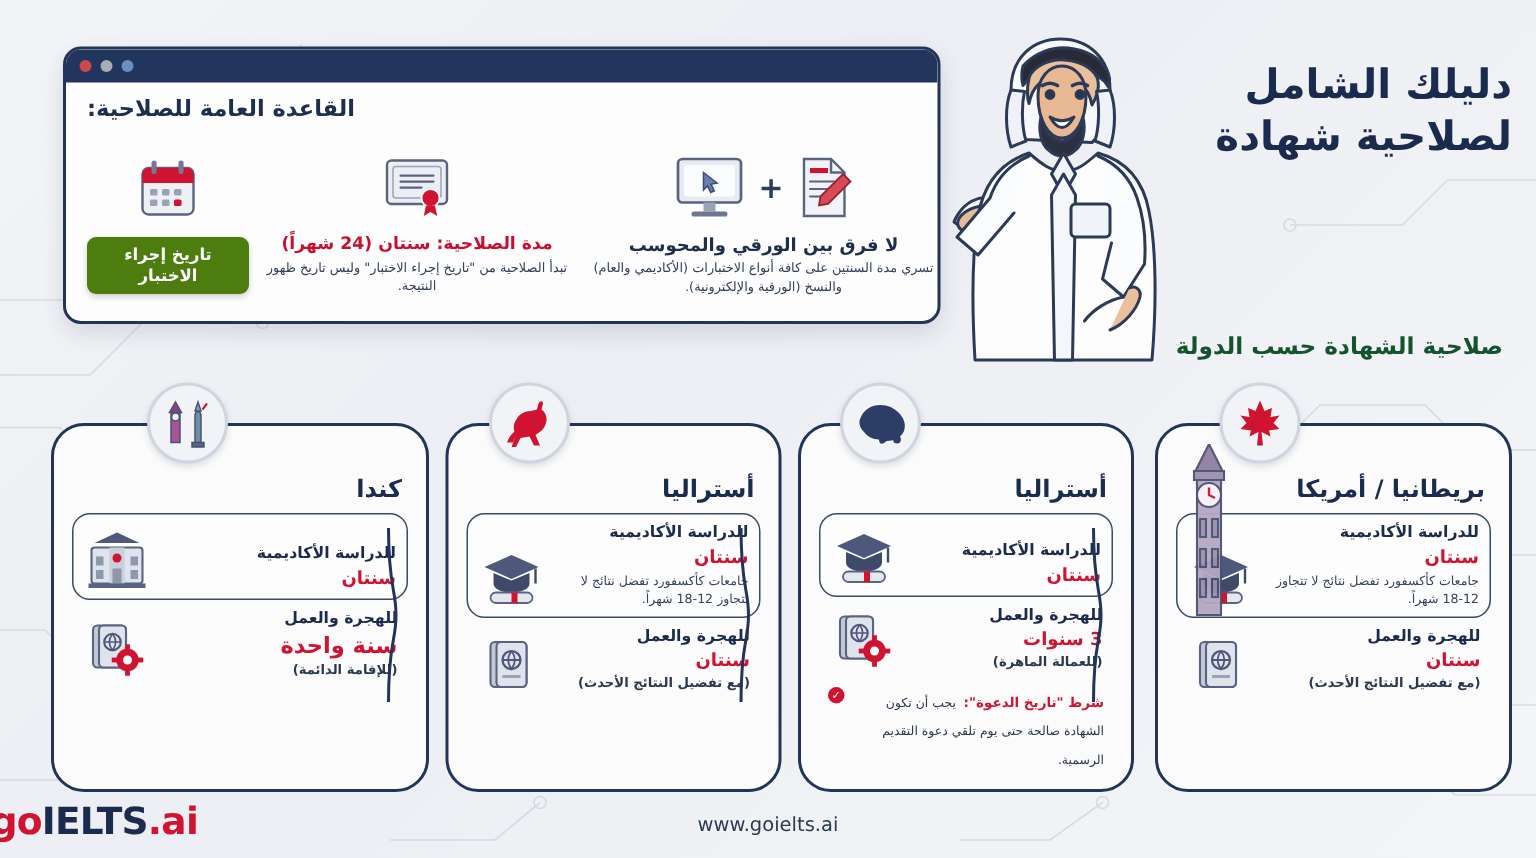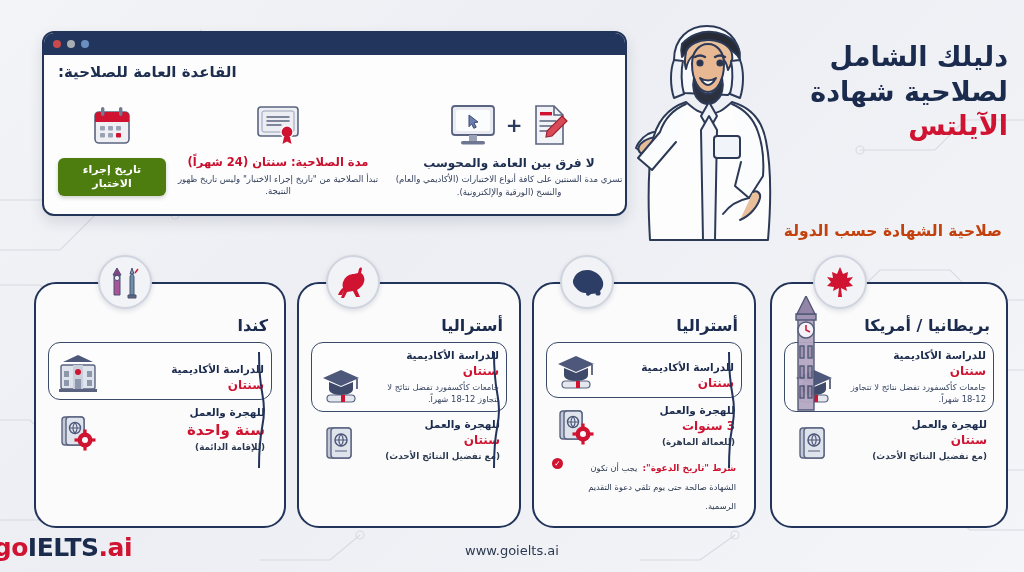--- a/index.html
+++ b/index.html
@@ -71,21 +71,21 @@
     font-size: 27px; font-weight: bold; color: #1b2b4d; line-height: 1.28; white-space: nowrap;
   }
   .headline .l.accent { color: #cf1330; }
 
   
   .person { position: absolute; left: 612px; top: 18px; width: 190px; height: 228px; z-index: 5; }
 
   
   .section-title {
     position: absolute; right: 22px; top: 222px; font-size: 15.5px; font-weight: bold;
-    color: #c2410c; z-index: 4;
+    color: #14532d; z-index: 4;
   }
 
   
   .cards { position: absolute; left: 0; top: 282px; width: 1024px; height: 248px; z-index: 2; }
   .card {
     position: absolute; top: 0; height: 246px;
     background: #fbfbfc; border: 2px solid #22345a; border-radius: 22px;
     padding: 8px 12px 8px;
   }
   .card.c0 { right: 16px;  width: 238px; }
@@ -243,31 +243,30 @@
           </svg>
           <span class="plus">+</span>
           <svg width="50" height="46" viewBox="0 0 50 46">
             <rect x="4" y="4" width="42" height="29" rx="3" fill="#e9ebf1" stroke="#5a6480" stroke-width="1.8"></rect>
             <rect x="8" y="8" width="34" height="21" rx="2" fill="#fbfcfe"></rect>
             <path d="M21 13l9 7-4 .8 2.2 4.4-2.4 1.1-2.2-4.4-2.6 2.8z" fill="#6b7fb0" stroke="#3b4b72" stroke-width="1"></path>
             <rect x="21" y="33" width="8" height="6" fill="#9aa2b6"></rect>
             <rect x="13" y="39" width="24" height="3.4" rx="1.7" fill="#6d7791"></rect>
           </svg>
         </div>
-        <div class="h-dark">لا فرق بين العامة والمحوسب</div>
+        <div class="h-dark">لا فرق بين الورقي والمحوسب</div>
         <div class="sub">تسري مدة السنتين على كافة أنواع الاختبارات (الأكاديمي والعام) والنسخ (الورقية والإلكترونية).</div>
       </div>
     </div>
   </div>
 </div>
 
 <div class="headline">
   <div class="l">دليلك الشامل</div>
   <div class="l">لصلاحية شهادة</div>
-  <div class="l accent">الآيلتس</div>
 </div>
 
 <svg class="person" viewBox="0 0 190 228">
   <g stroke="#2d3a57" stroke-width="2" stroke-linejoin="round" stroke-linecap="round">
     <path d="M58 118c-6-4-14-6-22-2-9 5-12 14-12 14l10 7 12-9z" fill="#f2f6fb"></path>
     <path d="M44 126c3-4 8-7 13-6 4 1 6 3 6 3" fill="#e7c8a8"></path>
     <ellipse cx="40" cy="128" rx="14" ry="8" fill="#e3bd9a" transform="rotate(-18 40 128)"></ellipse>
     <path d="M56 120c5-3 10-3 14 0" fill="#e3bd9a"></path>
     <path d="M128 42c0-22-15-34-33-34S62 20 62 42c0 16 4 27 10 33l44 2c8-7 12-19 12-35z" fill="#f7f9fc"></path>
     <path d="M70 26c8-9 20-13 30-12 12 1 22 7 26 15 2 4 2 8 1 11-3-6-12-11-25-12-15-1-27 4-32 11-1-4-1-9 0-13z" fill="#262b36"></path>

